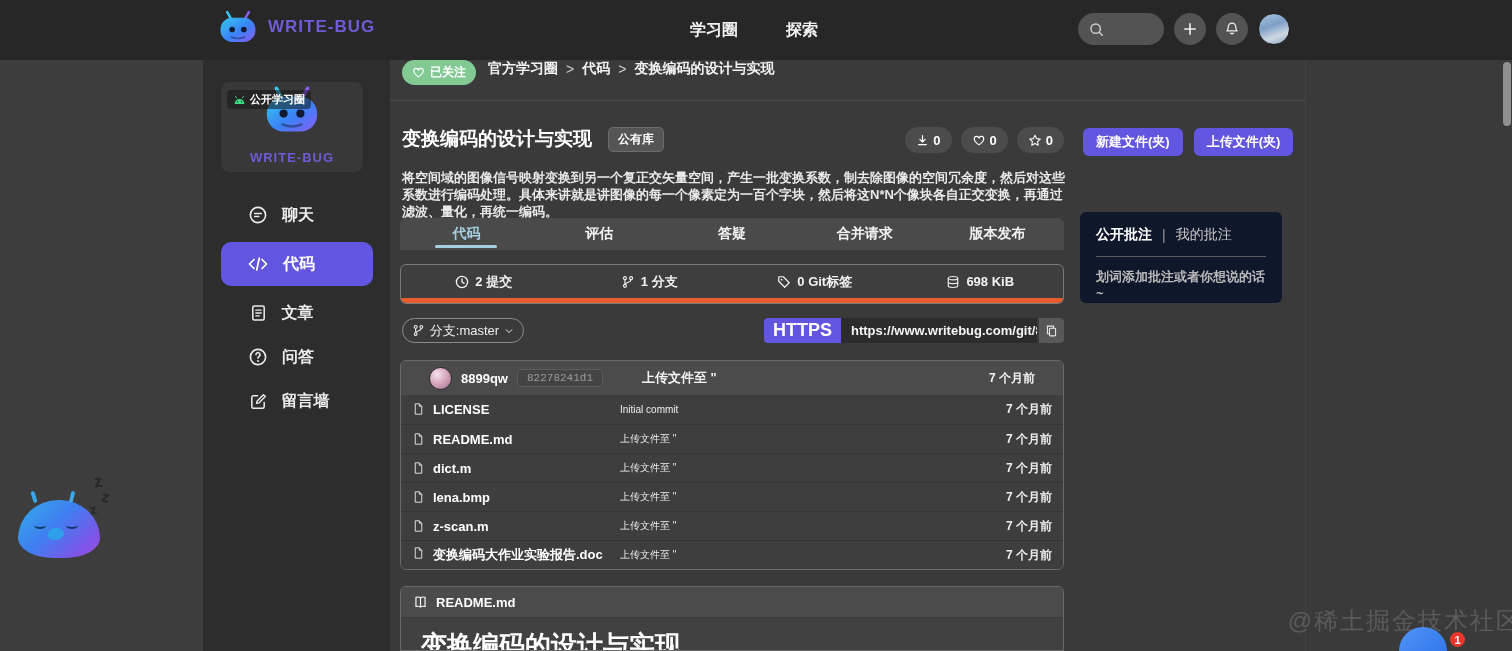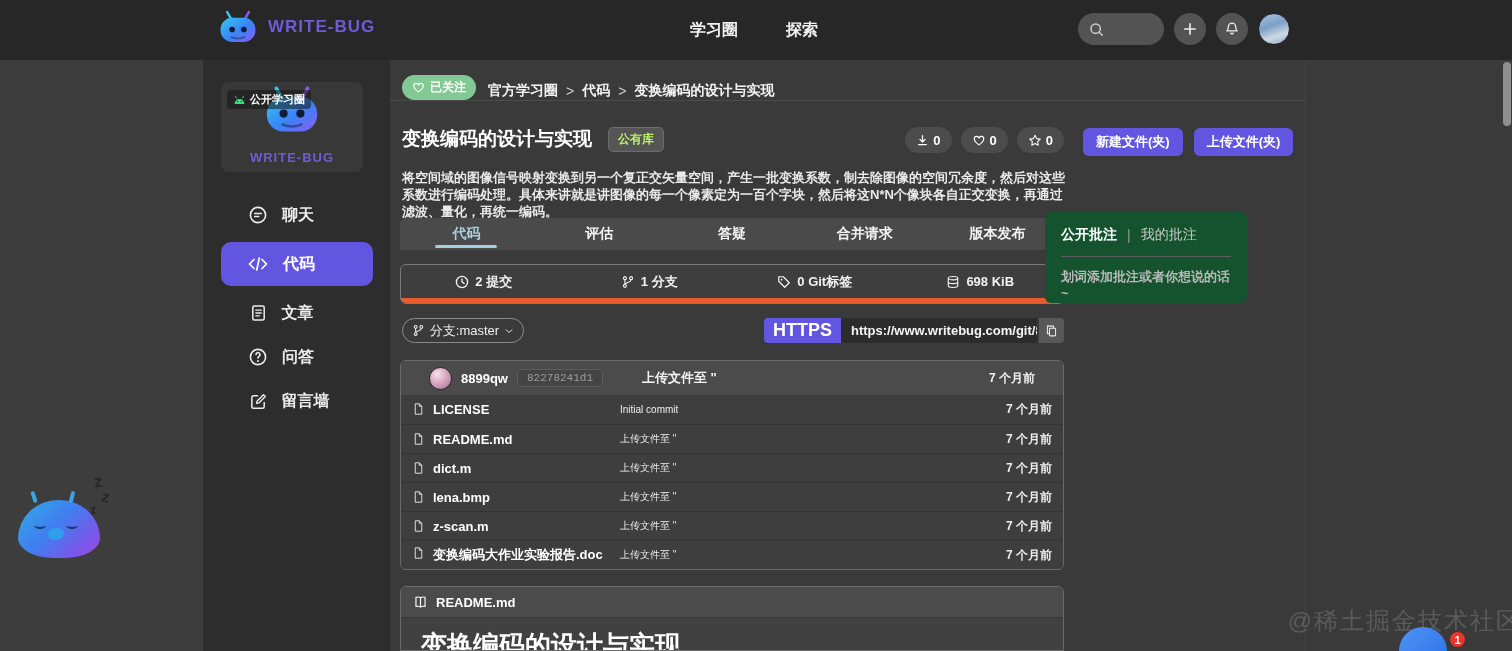--- a/index.html
+++ b/index.html
@@ -45,29 +45,29 @@
   .circle-name { position:absolute; left:0; top:68px; width:142px; text-align:center; color:#6f5bd6; font-size:13px; font-weight:bold; letter-spacing:1px; }
   .side-nav { position:absolute; left:18px; top:138px; width:152px; display:flex; flex-direction:column; gap:10px; }
   .side-item { height:34px; display:flex; align-items:center; justify-content:center; gap:14px; color:#ececec; border-radius:10px; cursor:pointer; }
   .side-item .lbl { font-size:16px; font-weight:bold; width:64px; }
   .side-item.active { background:#6256e0; height:44px; color:#fff; }
   .side-item svg { flex:0 0 auto; }
 
   
   .main-divider { position:absolute; left:1305px; top:60px; width:1px; height:591px; background:rgba(255,255,255,.05); }
   .crumb-row { position:absolute; left:390px; top:60px; width:915px; height:41px; border-bottom:1px solid #4b4b4b;
-    display:flex; align-items:flex-end; gap:12px; padding-left:12px; }
+    display:flex; align-items:flex-start; gap:12px; padding-left:12px; }
   .follow-badge { display:flex; align-items:center; gap:5px; background:#82c994; color:#fff; font-size:12px; font-weight:bold;
     padding:4px 10px; border-radius:13px; }
   .crumbs { display:flex; align-items:center; gap:8px; color:#f2f2f2; font-size:14px; font-weight:bold; }
   .crumb-sep { color:#cfcfcf; font-weight:normal; }
 
   .title-row { position:absolute; left:402px; top:126px; display:flex; align-items:center; gap:16px; }
   .repo-title { color:#fff; font-size:19px; font-weight:bold; }
-  .vis-badge { background:#555; border:1px solid #6d6d6d; color:#bef264; font-size:12px; font-weight:bold; padding:3px 9px; border-radius:5px; }
+  .vis-badge { background:#555; border:1px solid #6d6d6d; color:#ffffff; font-size:12px; font-weight:bold; padding:3px 9px; border-radius:5px; }
   .stat-pills { position:absolute; left:925px; top:127px; width:139px; display:flex; gap:9px; justify-content:flex-end; }
   .stat-pill { display:flex; align-items:center; gap:4px; background:#4c4c4c; color:#fff; font-size:13px; font-weight:bold;
     height:26px; padding:0 11px; border-radius:13px; }
   .act-btns { position:absolute; left:1083px; top:128px; display:flex; gap:11px; }
   .purple-btn { background:#6256e0; color:#fff; border:none; font-size:13px; font-weight:bold; height:28px; padding:0 13px;
     border-radius:6px; font-family:inherit; cursor:pointer; }
   .repo-desc { position:absolute; left:402px; top:169px; width:664px; color:#e9e9e9; font-size:13px; line-height:17px; font-weight:bold; }
 
   
   .tabs { position:absolute; left:400px; top:218px; width:664px; height:32px; background:#4a4a4a; border-radius:6px 6px 0 0; display:flex; }
@@ -113,21 +113,21 @@
   .file-icon { color:#e3e3e3; flex:0 0 auto; }
 
   
   .readme { position:absolute; left:400px; top:586px; width:664px; height:65px; border:1px solid #6a6a6a; border-radius:6px 6px 0 0; overflow:hidden; }
   .readme-head { height:31px; background:#4b4b4b; display:flex; align-items:center; gap:8px; padding:0 12px;
     color:#fff; font-size:13px; font-weight:bold; border-bottom:1px solid #3a3a3a; }
   .readme-body { background:#414141; height:34px; padding:10px 20px 0; }
   .readme-h1 { color:#fff; font-size:26px; font-weight:bold; }
 
   
-  .anno-card { position:absolute; left:1045px; top:212px; width:202px; height:91px; background:#14532d; border-radius:6px; padding:14px 16px; }
+  .anno-card { position:absolute; left:1080px; top:212px; width:202px; height:91px; background:#0f172a; border-radius:6px; padding:14px 16px; }
   .anno-tabs { display:flex; align-items:center; gap:10px; font-size:14px; }
   .anno-pub { color:#fff; font-weight:bold; cursor:pointer; }
   .anno-div { color:#9a9a9a; }
   .anno-mine { color:#c9c9c9; cursor:pointer; }
   .anno-line { height:1px; background:#5d5d5d; margin:12px 0 11px; }
   .anno-ph { color:#b9b9b9; font-size:13px; font-weight:bold; }
 
   
   .watermark { position:absolute; right:-10px; bottom:14px; color:rgba(220,220,220,.2); font-size:24px; letter-spacing:2px; }
   .chat-fab { position:absolute; left:1399px; top:627px; width:48px; height:48px; border-radius:50%;

